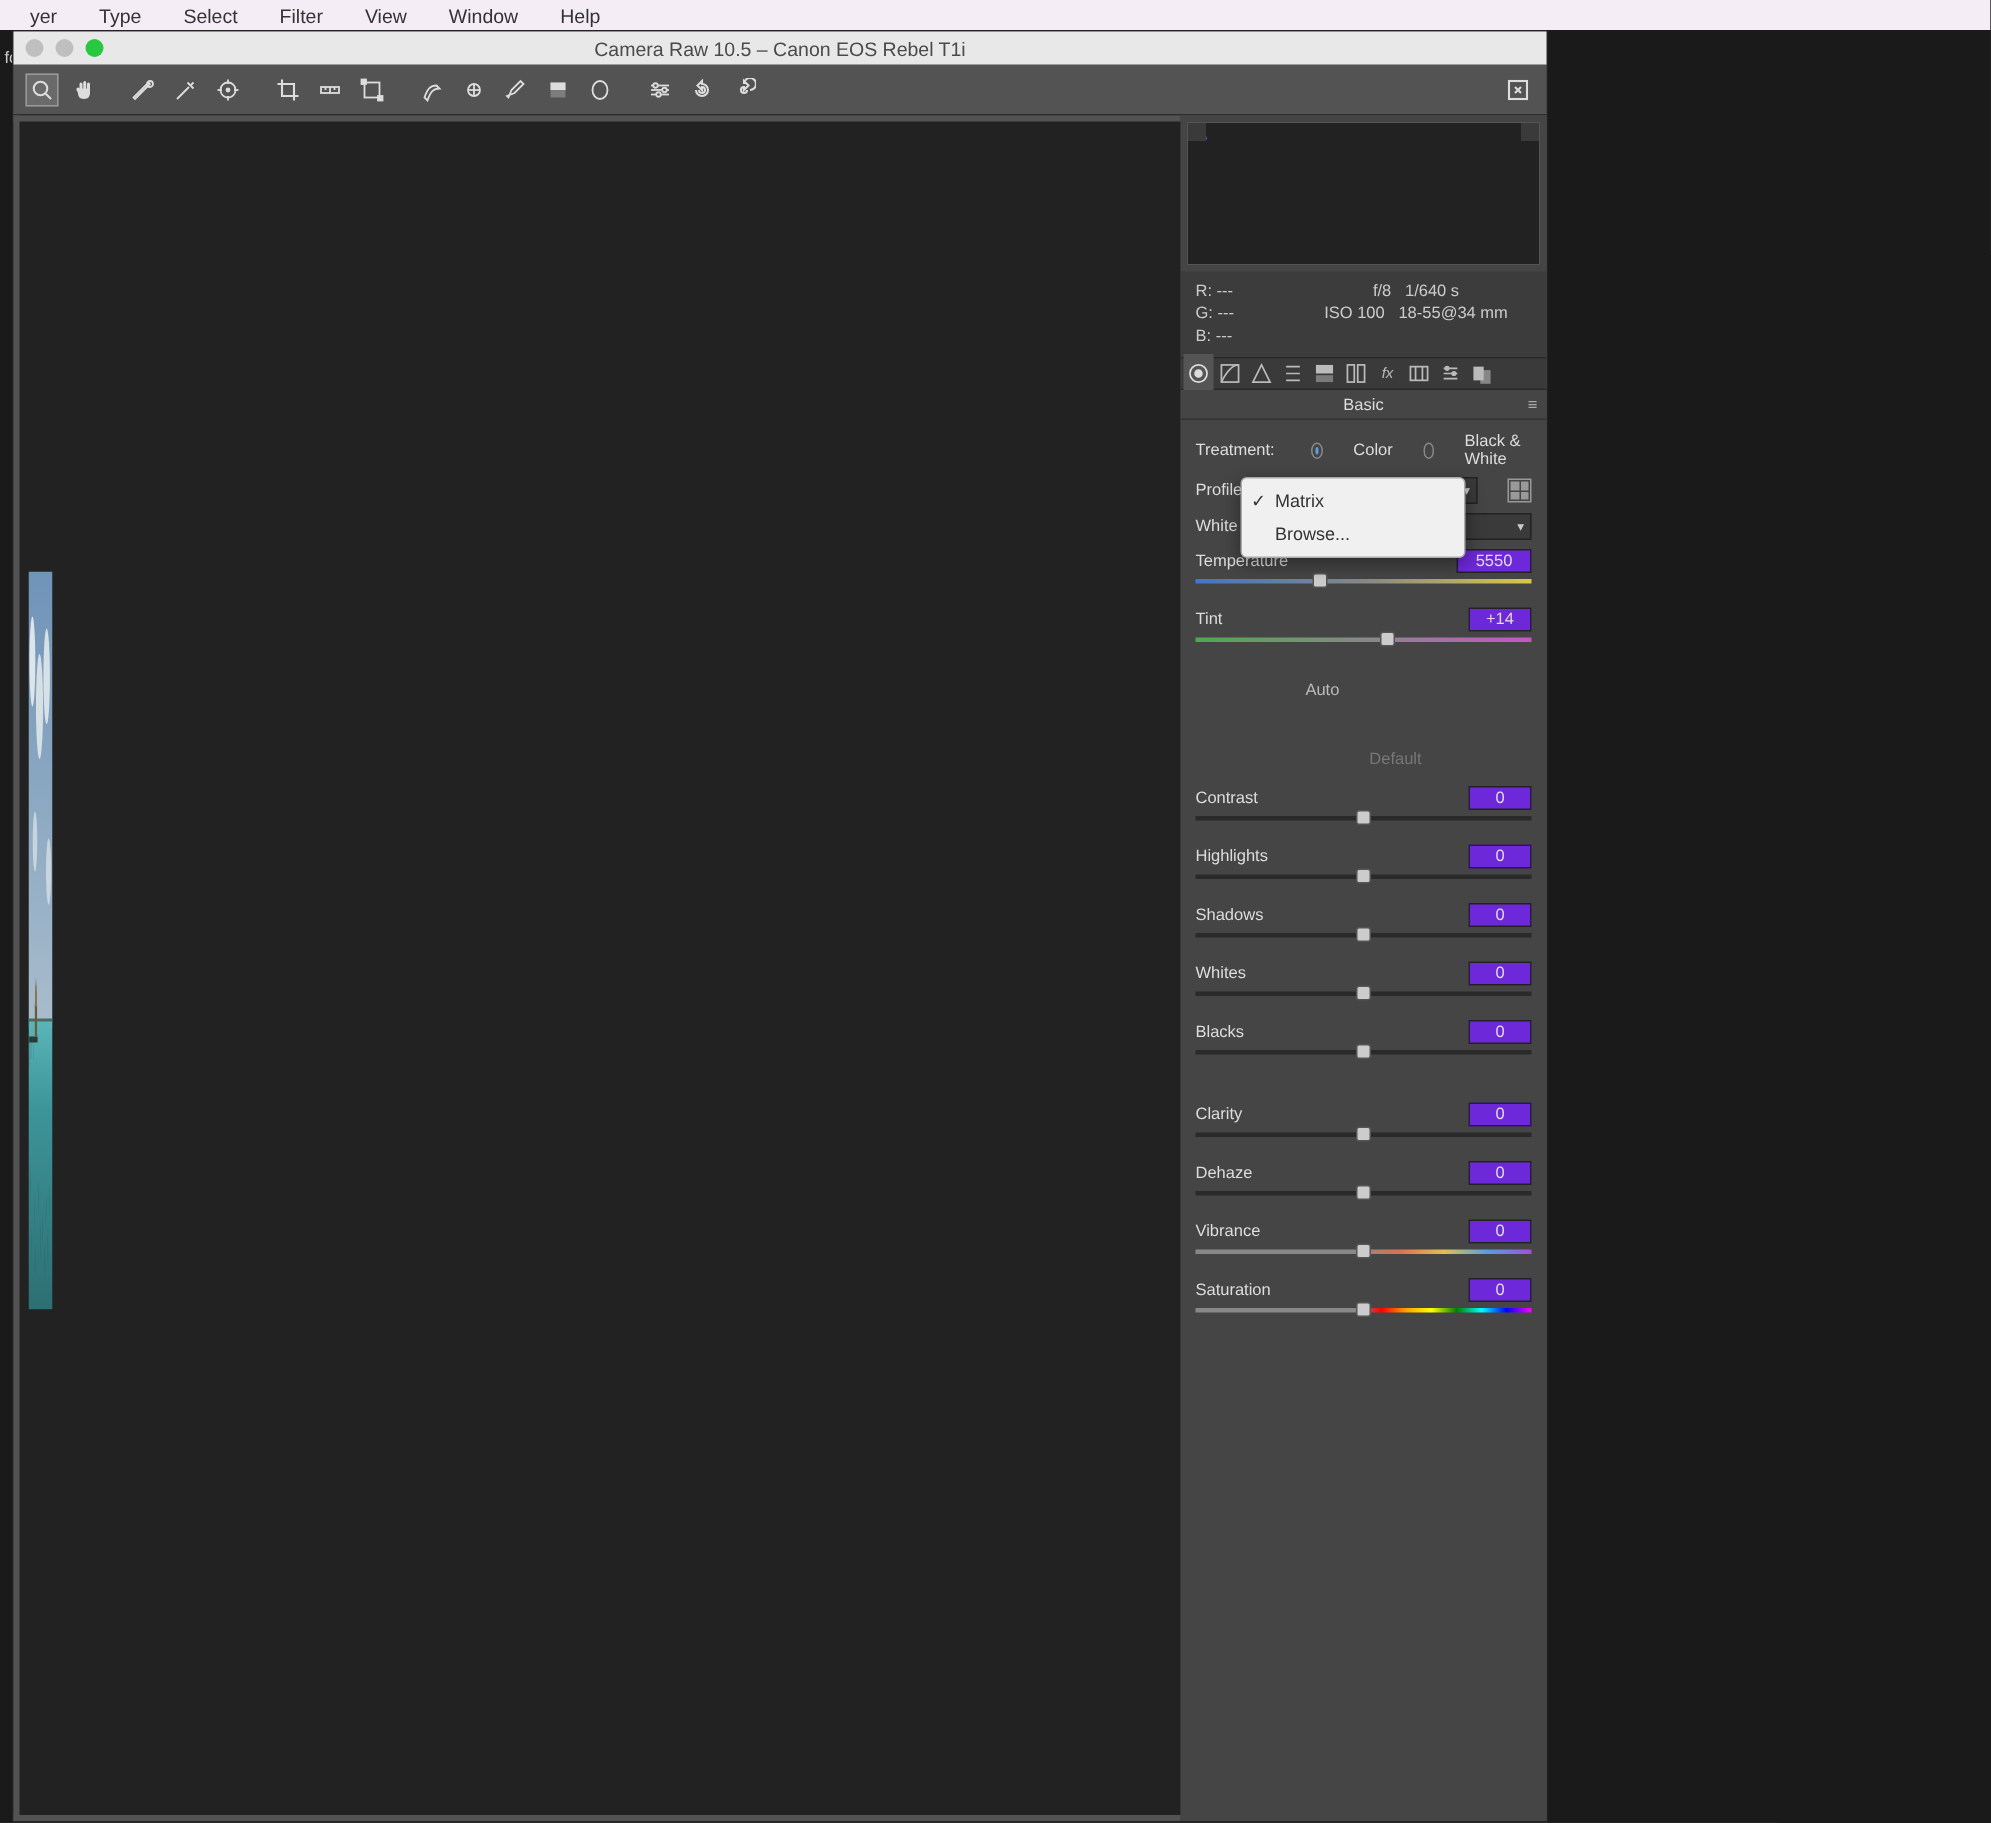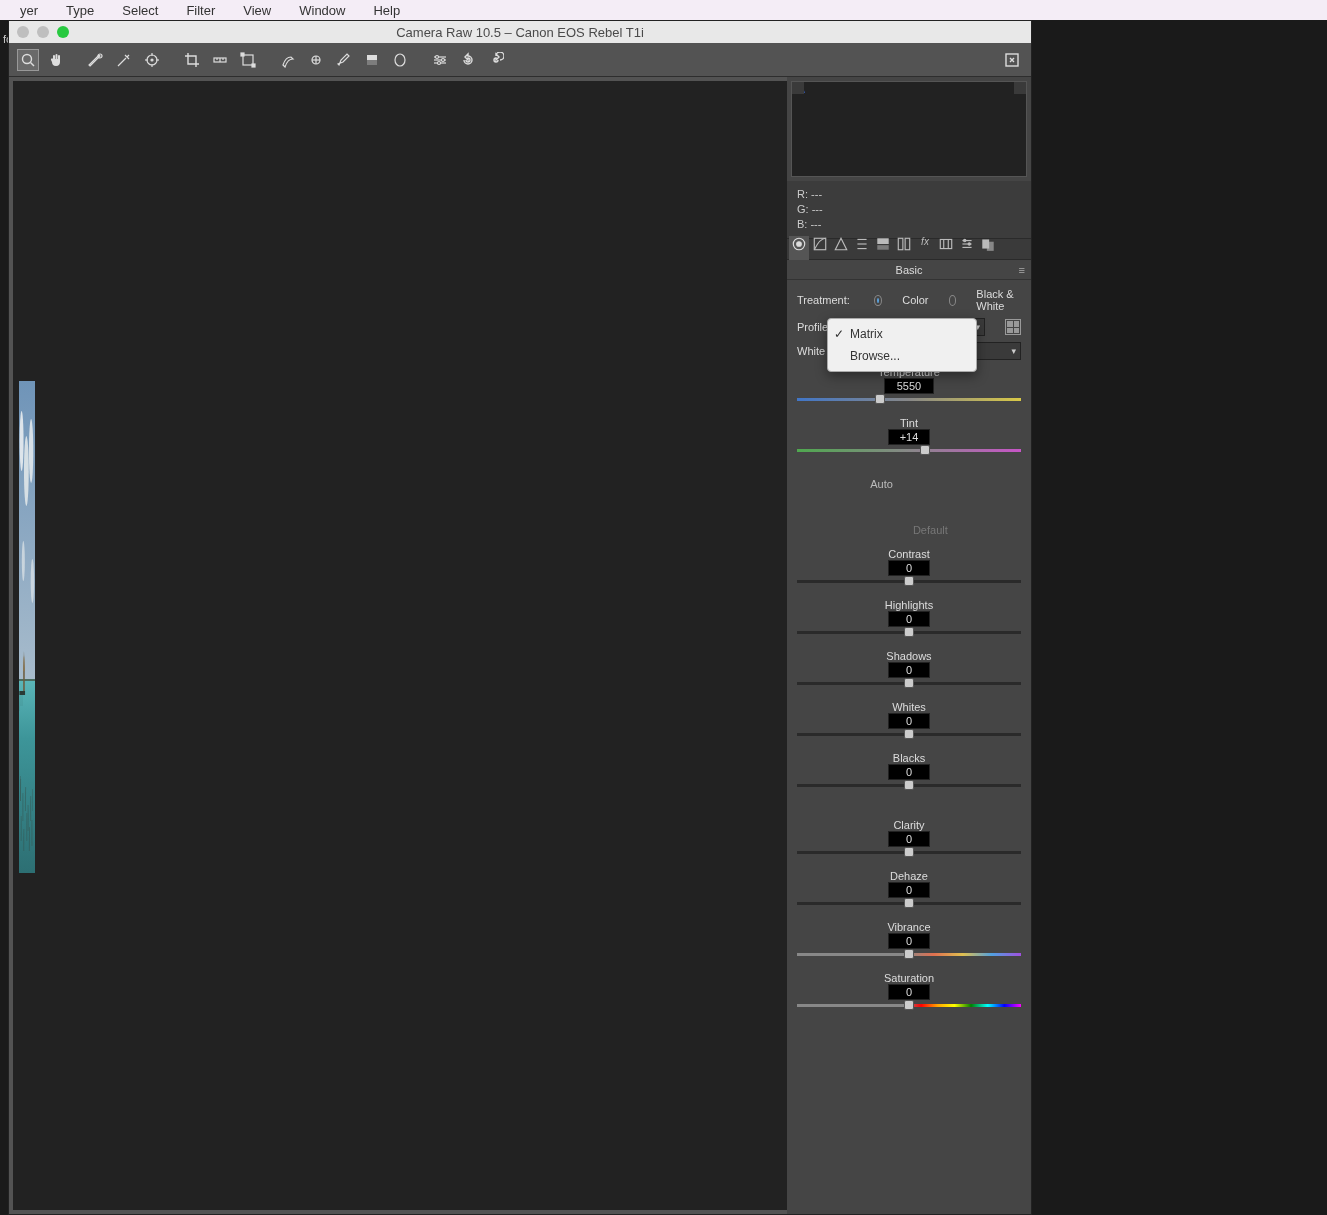--- a/index.html
+++ b/index.html
@@ -33,43 +33,43 @@
 
 .histogram { height: 96px; background: #222; margin: 4px; position: relative; border: 1px solid #555; }
 .histo-corner { position: absolute; width: 12px; height: 12px; background: #3a3a3a; }
 .hc-tl { top: 0; left: 0; } .hc-tr { top: 0; right: 0; }
 
 .info-bar { background: #3c3c3c; padding: 6px 10px; display: flex; font-size: 11px; color: #ccc; line-height: 15px; }
 .rgb-info { width: 70px; }
 .exif-info { flex: 1; text-align: center; }
 
 .panel-tabs { background: #3a3a3a; height: 22px; display: flex; align-items: center; padding: 0 2px; gap: 1px; border-top: 1px solid #2a2a2a; border-bottom: 1px solid #2a2a2a; }
-.ptab { width: 20px; height: 26px; display: flex; align-items: flex-start; justify-content: center; color: #bbb; cursor: pointer; }
+.ptab { width: 20px; height: 26px; display: flex; align-items: center; justify-content: center; color: #bbb; cursor: pointer; }
 .ptab.active { background: #555; }
 
 .panel-header { background: #454545; height: 20px; display: flex; align-items: center; justify-content: center; font-size: 11px; color: #ddd; border-bottom: 1px solid #333; position: relative; }
 .panel-menu-icon { position: absolute; right: 6px; color: #aaa; }
 
 .panel-body { padding: 8px 10px; display: flex; flex-direction: column; gap: 6px; position: relative; }
 
 .row { display: flex; align-items: center; font-size: 11px; color: #ddd; gap: 20px; min-height: 18px; }
 .row .label { width: 88px; }
 
 .radio { width: 11px; height: 11px; border-radius: 50%; border: 1px solid #888; display: inline-block; position: relative; }
 .radio.checked::after { content: ''; position: absolute; inset: 2px; background: #5aa3e0; border-radius: 50%; }
 
 .select { background: #3a3a3a; border: 1px solid #222; height: 18px; flex: 1; display: flex; align-items: center; padding: 0 6px; font-size: 11px; color: #ccc; position: relative; }
 .select::after { content: '▾'; position: absolute; right: 4px; font-size: 9px; }
 
 .grid-icon { width: 16px; height: 16px; border: 1px solid #999; display: grid; grid-template: 1fr 1fr / 1fr 1fr; gap: 1px; padding: 1px; }
 .grid-icon span { background: #999; }
 
 .slider-block { margin-bottom: 2px; }
-.slider-head { display: flex; justify-content: space-between; align-items: center; margin-bottom: 2px; flex-direction: column; }
-.slider-val { background: #000000; border: 1px solid #222; width: 42px; height: 16px; text-align: center; font-size: 11px; color: #ddd; }
+.slider-head { display: flex; justify-content: space-between; align-items: center; margin-bottom: 2px; }
+.slider-val { background: #6d28d9; border: 1px solid #222; width: 42px; height: 16px; text-align: center; font-size: 11px; color: #ddd; }
 .slider-val.wide { width: 50px; }
 .track { height: 3px; background: #2a2a2a; position: relative; margin: 4px 0 8px; }
 .track.gradient-temp { background: linear-gradient(to right, #4176c7, #888, #d8c847); }
 .track.gradient-tint { background: linear-gradient(to right, #4fa84f, #888, #c755c7); }
 .track.gradient-sat { background: linear-gradient(to right, #888 0%, #888 48%, red, orange, yellow, green, cyan, blue, magenta); }
 .track.gradient-vib { background: linear-gradient(to right, #888 0%, #888 48%, #e07050, #e0c050, #50a0e0, #a050e0); }
 .thumb { position: absolute; top: -4px; width: 10px; height: 10px; background: #ccc; border-radius: 2px; transform: translateX(-50%); border: 1px solid #555; }
 
 .auto-default { display: flex; justify-content: center; gap: 20px; margin: 10px 0 6px; font-size: 11px; }
 .auto-default .link { color: #bbb; cursor: pointer; }
@@ -271,20 +271,24 @@
             <path d="M50 88 Q90 85 110 60 Q120 48 130 68 Q140 85 155 88 Z" fill="#ddd" opacity="0.5"></path>
           </svg>
         </div>
 
         <div class="info-bar">
           <div class="rgb-info">
             <div>R:    ---</div>
             <div>G:    ---</div>
             <div>B:    ---</div>
           </div>
+          <div class="exif-info">
+            <div><span>f/8</span>&nbsp;&nbsp;&nbsp;<span>1/640 s</span></div>
+            <div><span>ISO 100</span>&nbsp;&nbsp;&nbsp;<span>18-55@34 mm</span></div>
+          </div>
         </div>
 
         <div class="panel-tabs">
           <div class="ptab active">
               <svg viewBox="0 0 14 14" stroke="#ddd" fill="none">
                 <circle cx="7" cy="7" r="5"></circle>
                 <circle cx="7" cy="7" r="2" fill="#ddd"></circle>
               </svg>
             </div>
           <div class="ptab">

